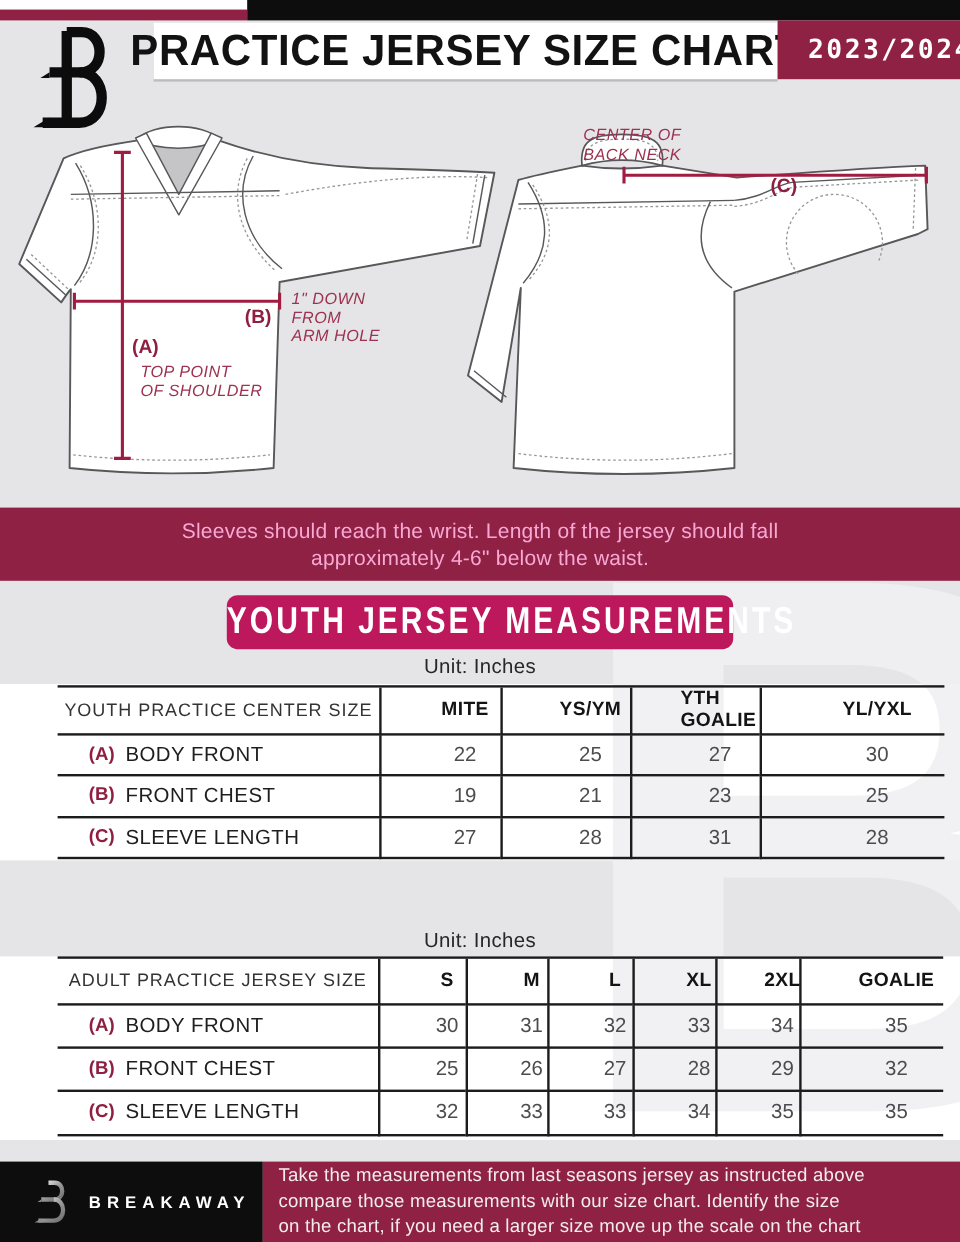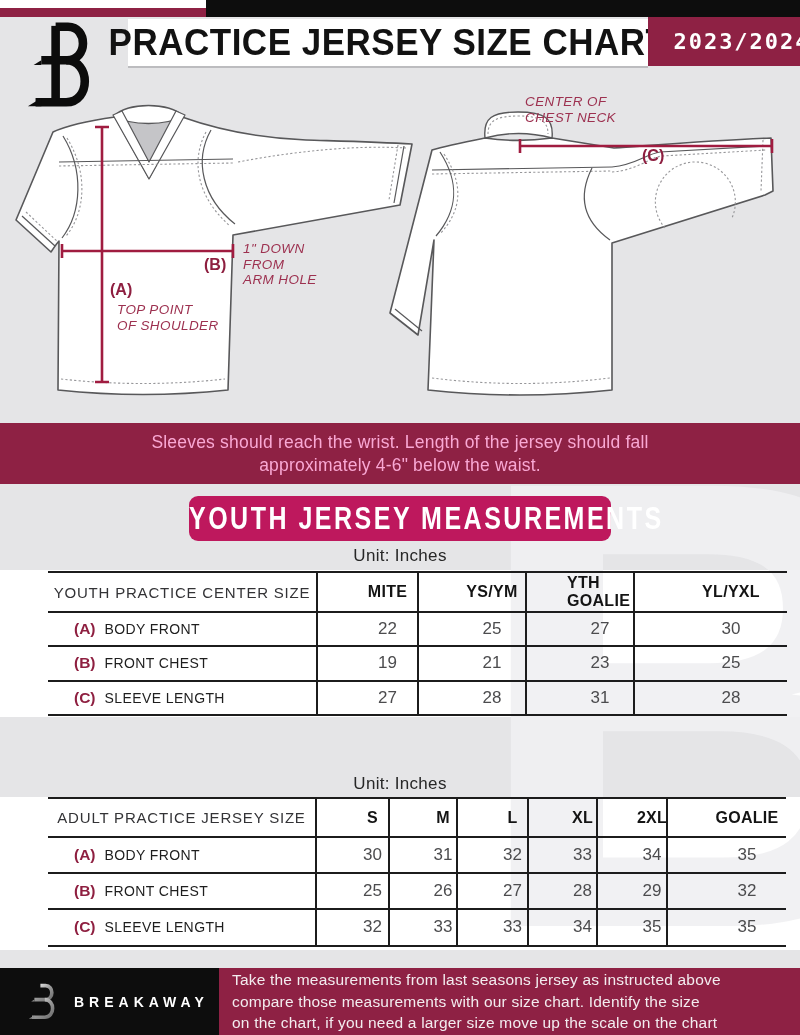--- a/index.html
+++ b/index.html
@@ -67,21 +67,21 @@
   .tbl .c {
     display:flex; align-items:center; justify-content:center;
     border-bottom:2px solid #1c1c1c; background:transparent;
   }
   .tbl .c.vl { border-left:2px solid #1c1c1c;padding-left:40px; }
   .tbl .c.lastrow { border-bottom:2.5px solid #1c1c1c; }
   .tbl .hdr-label { font-size:15px; letter-spacing:0.8px; color:#333336; }
   .tbl .hdr-col { font-weight:700; font-size:16px; color:#141414; letter-spacing:0.3px; }
   .tbl .row-label { justify-content:flex-start; padding-left:26px; gap:9px; }
   .tbl .row-label .k { color:#8e1f40; font-weight:700; font-size:15.5px; }
-  .tbl .row-label .n { color:#1e1e1e; font-size:14px; letter-spacing:0.4px; }
+  .tbl .row-label .n { color:#1e1e1e; font-size:17px; letter-spacing:0.4px; }
   .tbl .val { font-size:17px; color:#4c4c4e; }
   .tbl-youth { left:48px; top:571px; width:739px; grid-template-columns:268px 101px 108px 108px 154px; }
   .tbl-youth .hrow { height:40px; } .tbl-youth .drow { height:34.3px; }
   .tbl-adult { left:48px; top:797px; width:738px; grid-template-columns:267px 73px 68px 71px 69px 70px 120px; }
   .tbl-adult .hrow { height:39px; } .tbl-adult .drow { height:36.2px; }
   
   .foot-black { position:absolute; left:0; top:968px; width:219px; height:67px; background:#0d0d0d; z-index:2;
     display:flex; align-items:center; }
   .foot-maroon { position:absolute; left:219px; top:968px; width:581px; height:67px; background:#8e2144; z-index:2;
     display:flex; flex-direction:column; justify-content:center; padding-left:13px;
@@ -162,23 +162,23 @@
   <div class="anno" style="left:117px; top:302px;">
     <div>TOP POINT</div>
     <div>OF SHOULDER</div>
   </div>
   <div class="anno-key" style="left:204px; top:256px;">(B)</div>
   <div class="anno" style="left:243px; top:241px;">
     <div>1" DOWN</div>
     <div>FROM</div>
     <div>ARM HOLE</div>
   </div>
-  <div class="anno" style="left:486px; top:94px;margin-left:39px;">
+  <div class="anno" style="left:486px; top:105px;">
     <div>CENTER OF</div>
-    <div>CHEST NECK</div>
+    <div>BACK NECK</div>
   </div>
   <div class="anno-key" style="left:642px; top:147px;">(C)</div>
 
   <div class="banner">
     <div>Sleeves should reach the wrist. Length of the jersey should fall</div>
     <div>approximately 4-6" below the waist.</div>
   </div>
 
   <div class="band b1"></div>
   <div class="band b2"></div>

